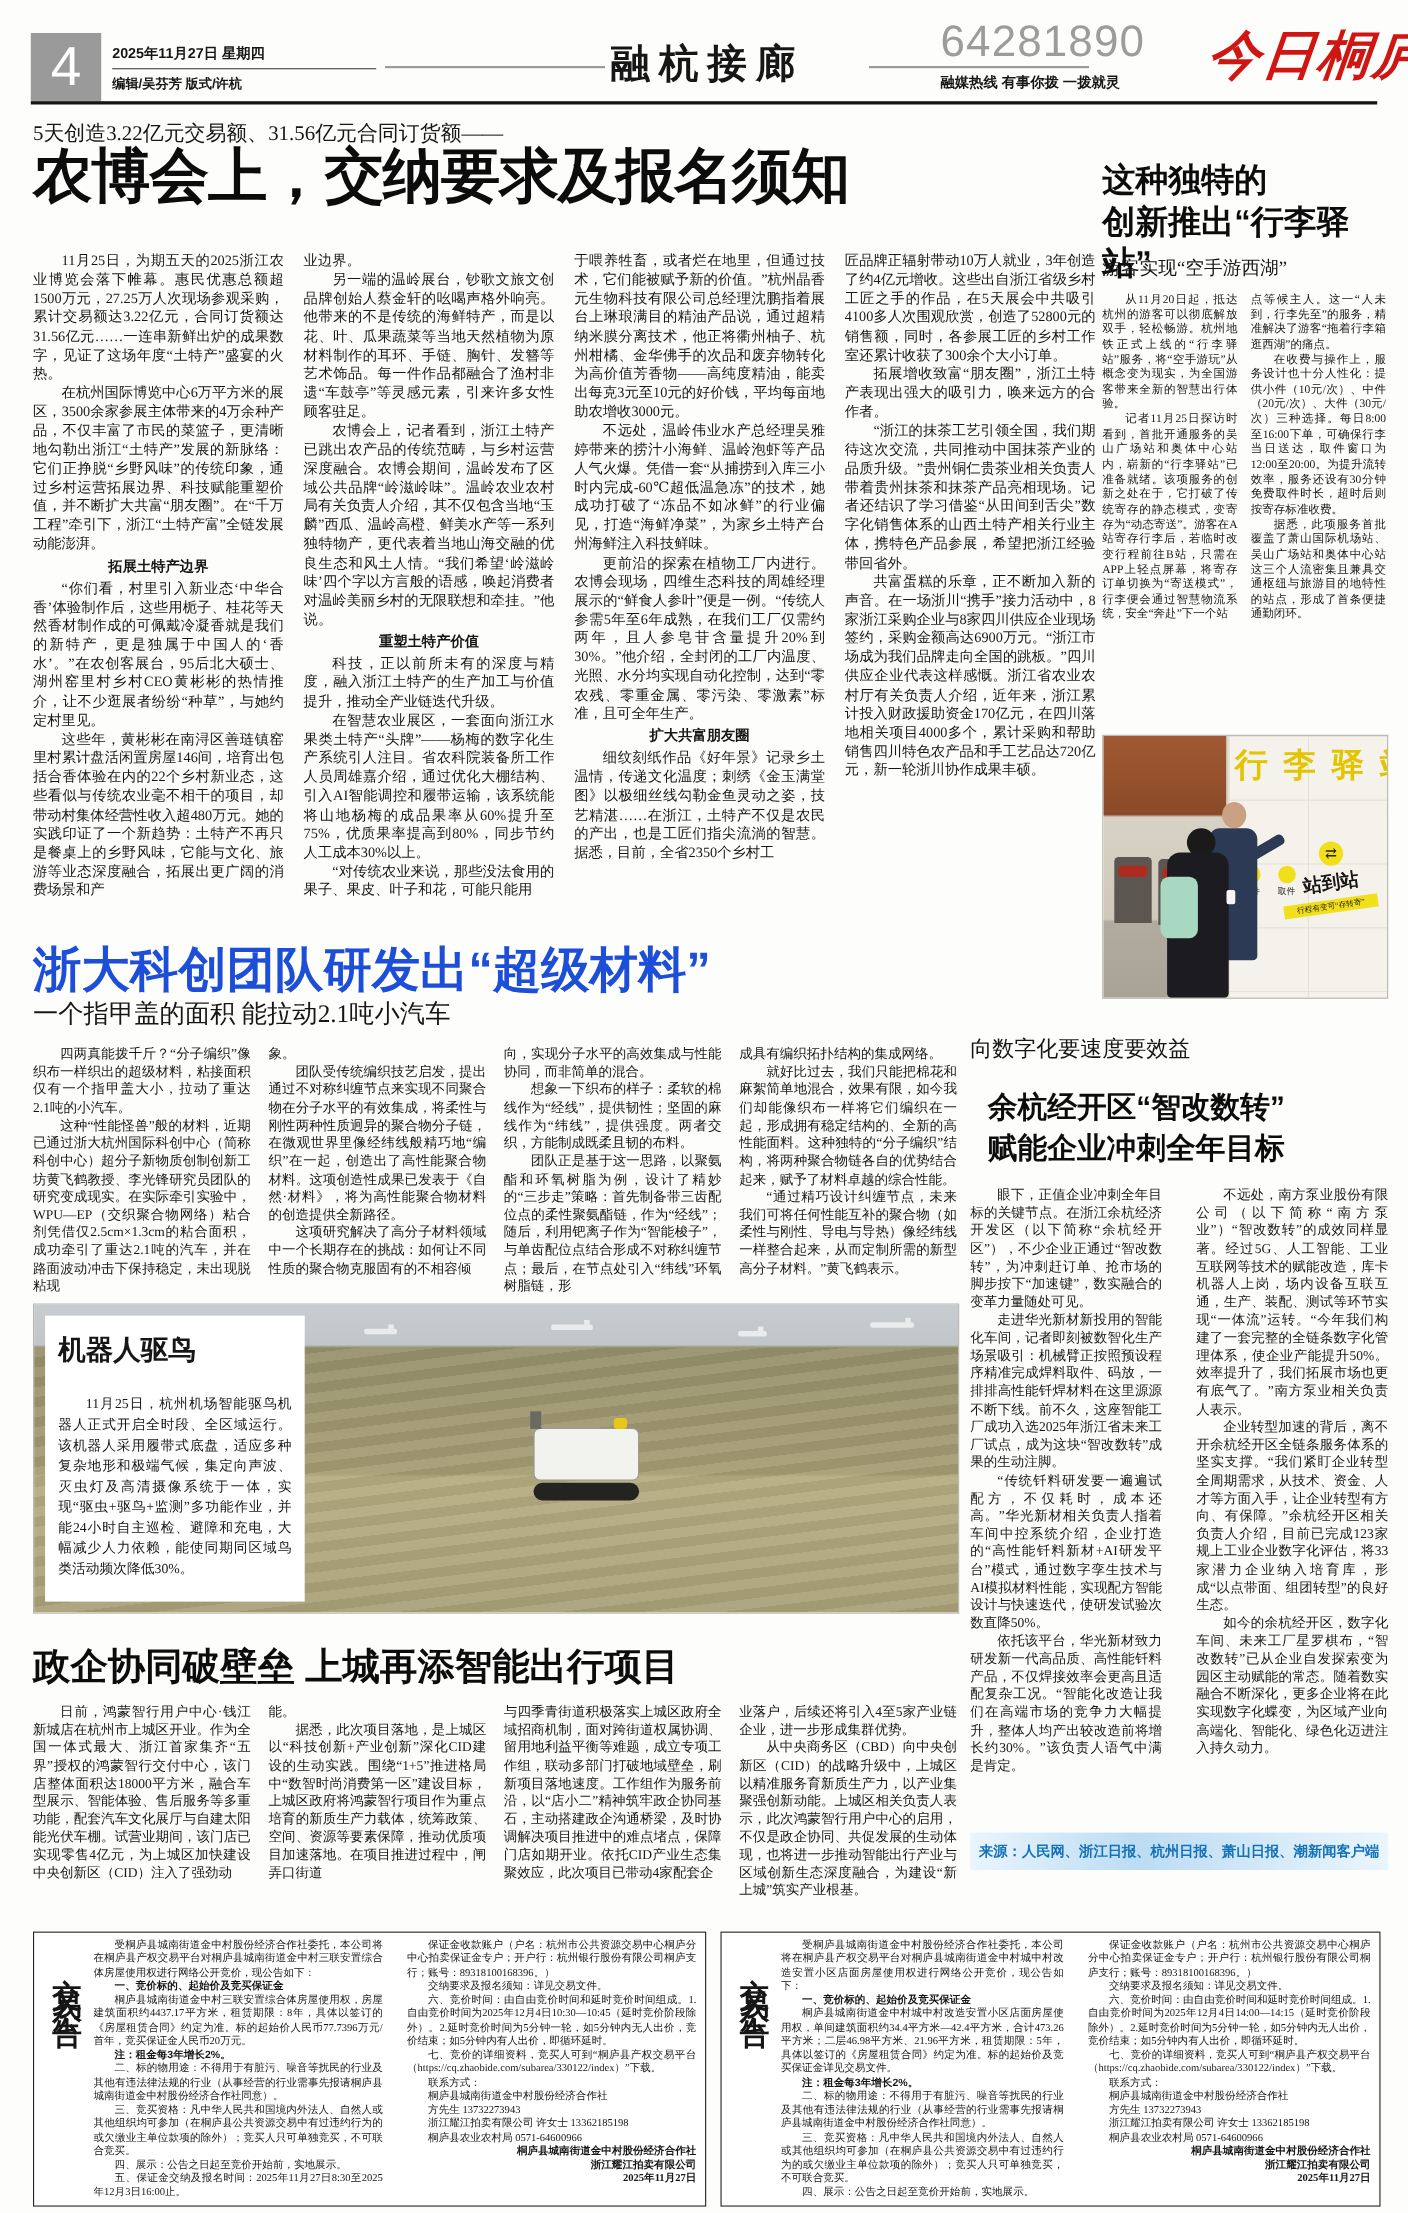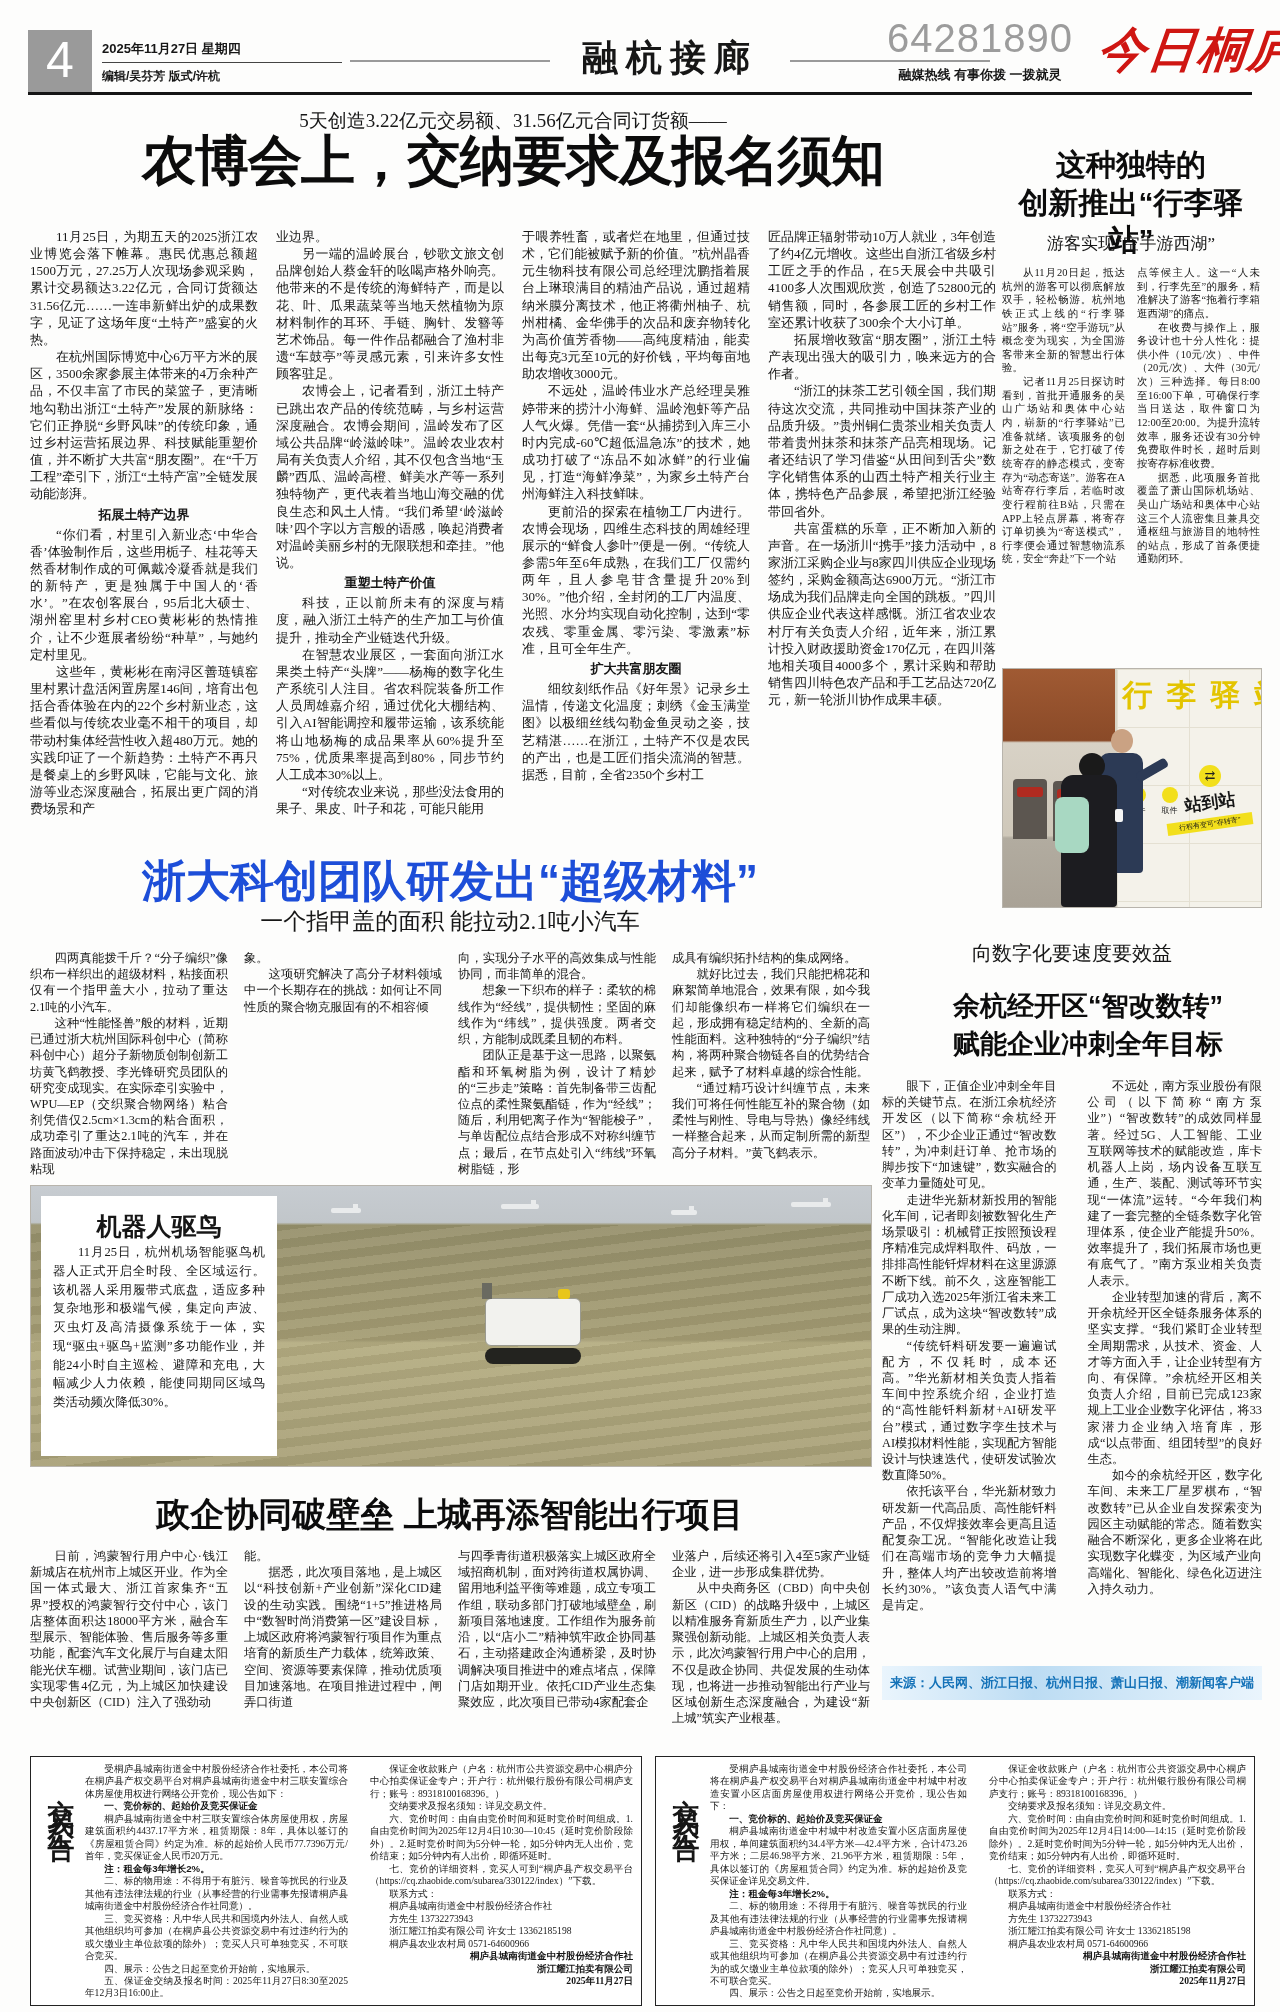--- a/index.html
+++ b/index.html
@@ -1,20 +1,20 @@
 <!DOCTYPE html>
 <html><head>
 <meta charset="utf-8">
 <style>
   html,body{margin:0;padding:0}
   body{width:1280px;height:2012px;position:relative;background:#fdfdfc;
        font-family:"Liberation Serif","DejaVu Serif",serif;color:#161616;overflow:hidden}
   .abs{position:absolute}
   .hd{font-family:"Liberation Sans","DejaVu Sans",sans-serif;font-weight:bold}
-  .ctr{text-align:center}
+  .ctr{text-align:left}
   p{margin:0;text-indent:2em;text-align:justify}
   .sub{text-indent:0;text-align:center;font-weight:bold;margin:3px 0;
        font-family:"Liberation Sans","DejaVu Sans",sans-serif}
   .cols{display:flex;overflow:hidden}
   .cols>div{flex:1;min-width:0}
   
   .pgnum{background:#9a9a9a;color:#fff;font-size:50px;line-height:60px;text-align:center;
          font-family:"Liberation Sans",sans-serif}
   .rule{background:#151515}
   .thin{background:#9a9a9a}
@@ -193,20 +193,21 @@
 <section>
   <h2 class="abs hd h-mid ctr" style="left:30px;top:852px;width:840px;margin:0">浙大科创团队研发出“超级材料”</h2>
   <div class="abs ctr" style="left:30px;top:906px;width:840px;font-size:23px">一个指甲盖的面积 能拉动2.1吨小汽车</div>
   <div class="abs cols gap16 b12" style="left:30px;top:950px;width:840px;height:232px">
     <div>
       <p>四两真能拨千斤？“分子编织”像织布一样织出的超级材料，粘接面积仅有一个指甲盖大小，拉动了重达2.1吨的小汽车。</p>
       <p>这种“性能怪兽”般的材料，近期已通过浙大杭州国际科创中心（简称科创中心）超分子新物质创制创新工坊黄飞鹤教授、李光锋研究员团队的研究变成现实。在实际牵引实验中，WPU—EP（交织聚合物网络）粘合剂凭借仅2.5cm×1.3cm的粘合面积，成功牵引了重达2.1吨的汽车，并在路面波动冲击下保持稳定，未出现脱粘现</p>
     </div>
     <div>
       <p style="text-indent:0">象。</p>
+      <p>团队受传统编织技艺启发，提出通过不对称纠缠节点来实现不同聚合物在分子水平的有效集成，将柔性与刚性两种性质迥异的聚合物分子链，在微观世界里像经纬线般精巧地“编织”在一起，创造出了高性能聚合物材料。这项创造性成果已发表于《自然·材料》，将为高性能聚合物材料的创造提供全新路径。</p>
       <p>这项研究解决了高分子材料领域中一个长期存在的挑战：如何让不同性质的聚合物克服固有的不相容倾</p>
     </div>
     <div>
       <p style="text-indent:0">向，实现分子水平的高效集成与性能协同，而非简单的混合。</p>
       <p>想象一下织布的样子：柔软的棉线作为“经线”，提供韧性；坚固的麻线作为“纬线”，提供强度。两者交织，方能制成既柔且韧的布料。</p>
       <p>团队正是基于这一思路，以聚氨酯和环氧树脂为例，设计了精妙的“三步走”策略：首先制备带三齿配位点的柔性聚氨酯链，作为“经线”；随后，利用钯离子作为“智能梭子”，与单齿配位点结合形成不对称纠缠节点；最后，在节点处引入“纬线”环氧树脂链，形</p>
     </div>
     <div>
       <p style="text-indent:0">成具有编织拓扑结构的集成网络。</p>
       <p>就好比过去，我们只能把棉花和麻絮简单地混合，效果有限，如今我们却能像织布一样将它们编织在一起，形成拥有稳定结构的、全新的高性能面料。这种独特的“分子编织”结构，将两种聚合物链各自的优势结合起来，赋予了材料卓越的综合性能。</p>
@@ -245,21 +246,21 @@
   <div class="plane" style="left:640px;top:24px;width:26px"></div>
   <div class="plane" style="left:760px;top:16px;width:40px"></div>
   <div class="robot">
     <div class="r-body">
       <span class="cam"></span>
       <span class="beac"></span>
     </div>
     <div class="r-track"></div>
   </div>
   <div class="cap-box">
-    <div class="hd ctr" style="font-size:25px;margin-bottom:0">机器人驱鸟</div>
+    <div class="hd ctr" style="font-size:25px;margin-bottom:24px">机器人驱鸟</div>
     <p style="font-size:12.5px;line-height:1.5">11月25日，杭州机场智能驱鸟机器人正式开启全时段、全区域运行。该机器人采用履带式底盘，适应多种复杂地形和极端气候，集定向声波、灭虫灯及高清摄像系统于一体，实现“驱虫+驱鸟+监测”多功能作业，并能24小时自主巡检、避障和充电，大幅减少人力依赖，能使同期同区域鸟类活动频次降低30%。</p>
   </div>
 </section>
 
 <section>
   <h2 class="abs hd h-bot ctr" style="left:30px;top:1492px;width:840px;margin:0">政企协同破壁垒 上城再添智能出行项目</h2>
   <div class="abs cols gap16 b12" style="left:30px;top:1548px;width:840px;height:198px">
     <div>
       <p>日前，鸿蒙智行用户中心·钱江新城店在杭州市上城区开业。作为全国一体式最大、浙江首家集齐“五界”授权的鸿蒙智行交付中心，该门店整体面积达18000平方米，融合车型展示、智能体验、售后服务等多重功能，配套汽车文化展厅与自建太阳能光伏车棚。试营业期间，该门店已实现零售4亿元，为上城区加快建设中央创新区（CID）注入了强劲动</p>
     </div>

